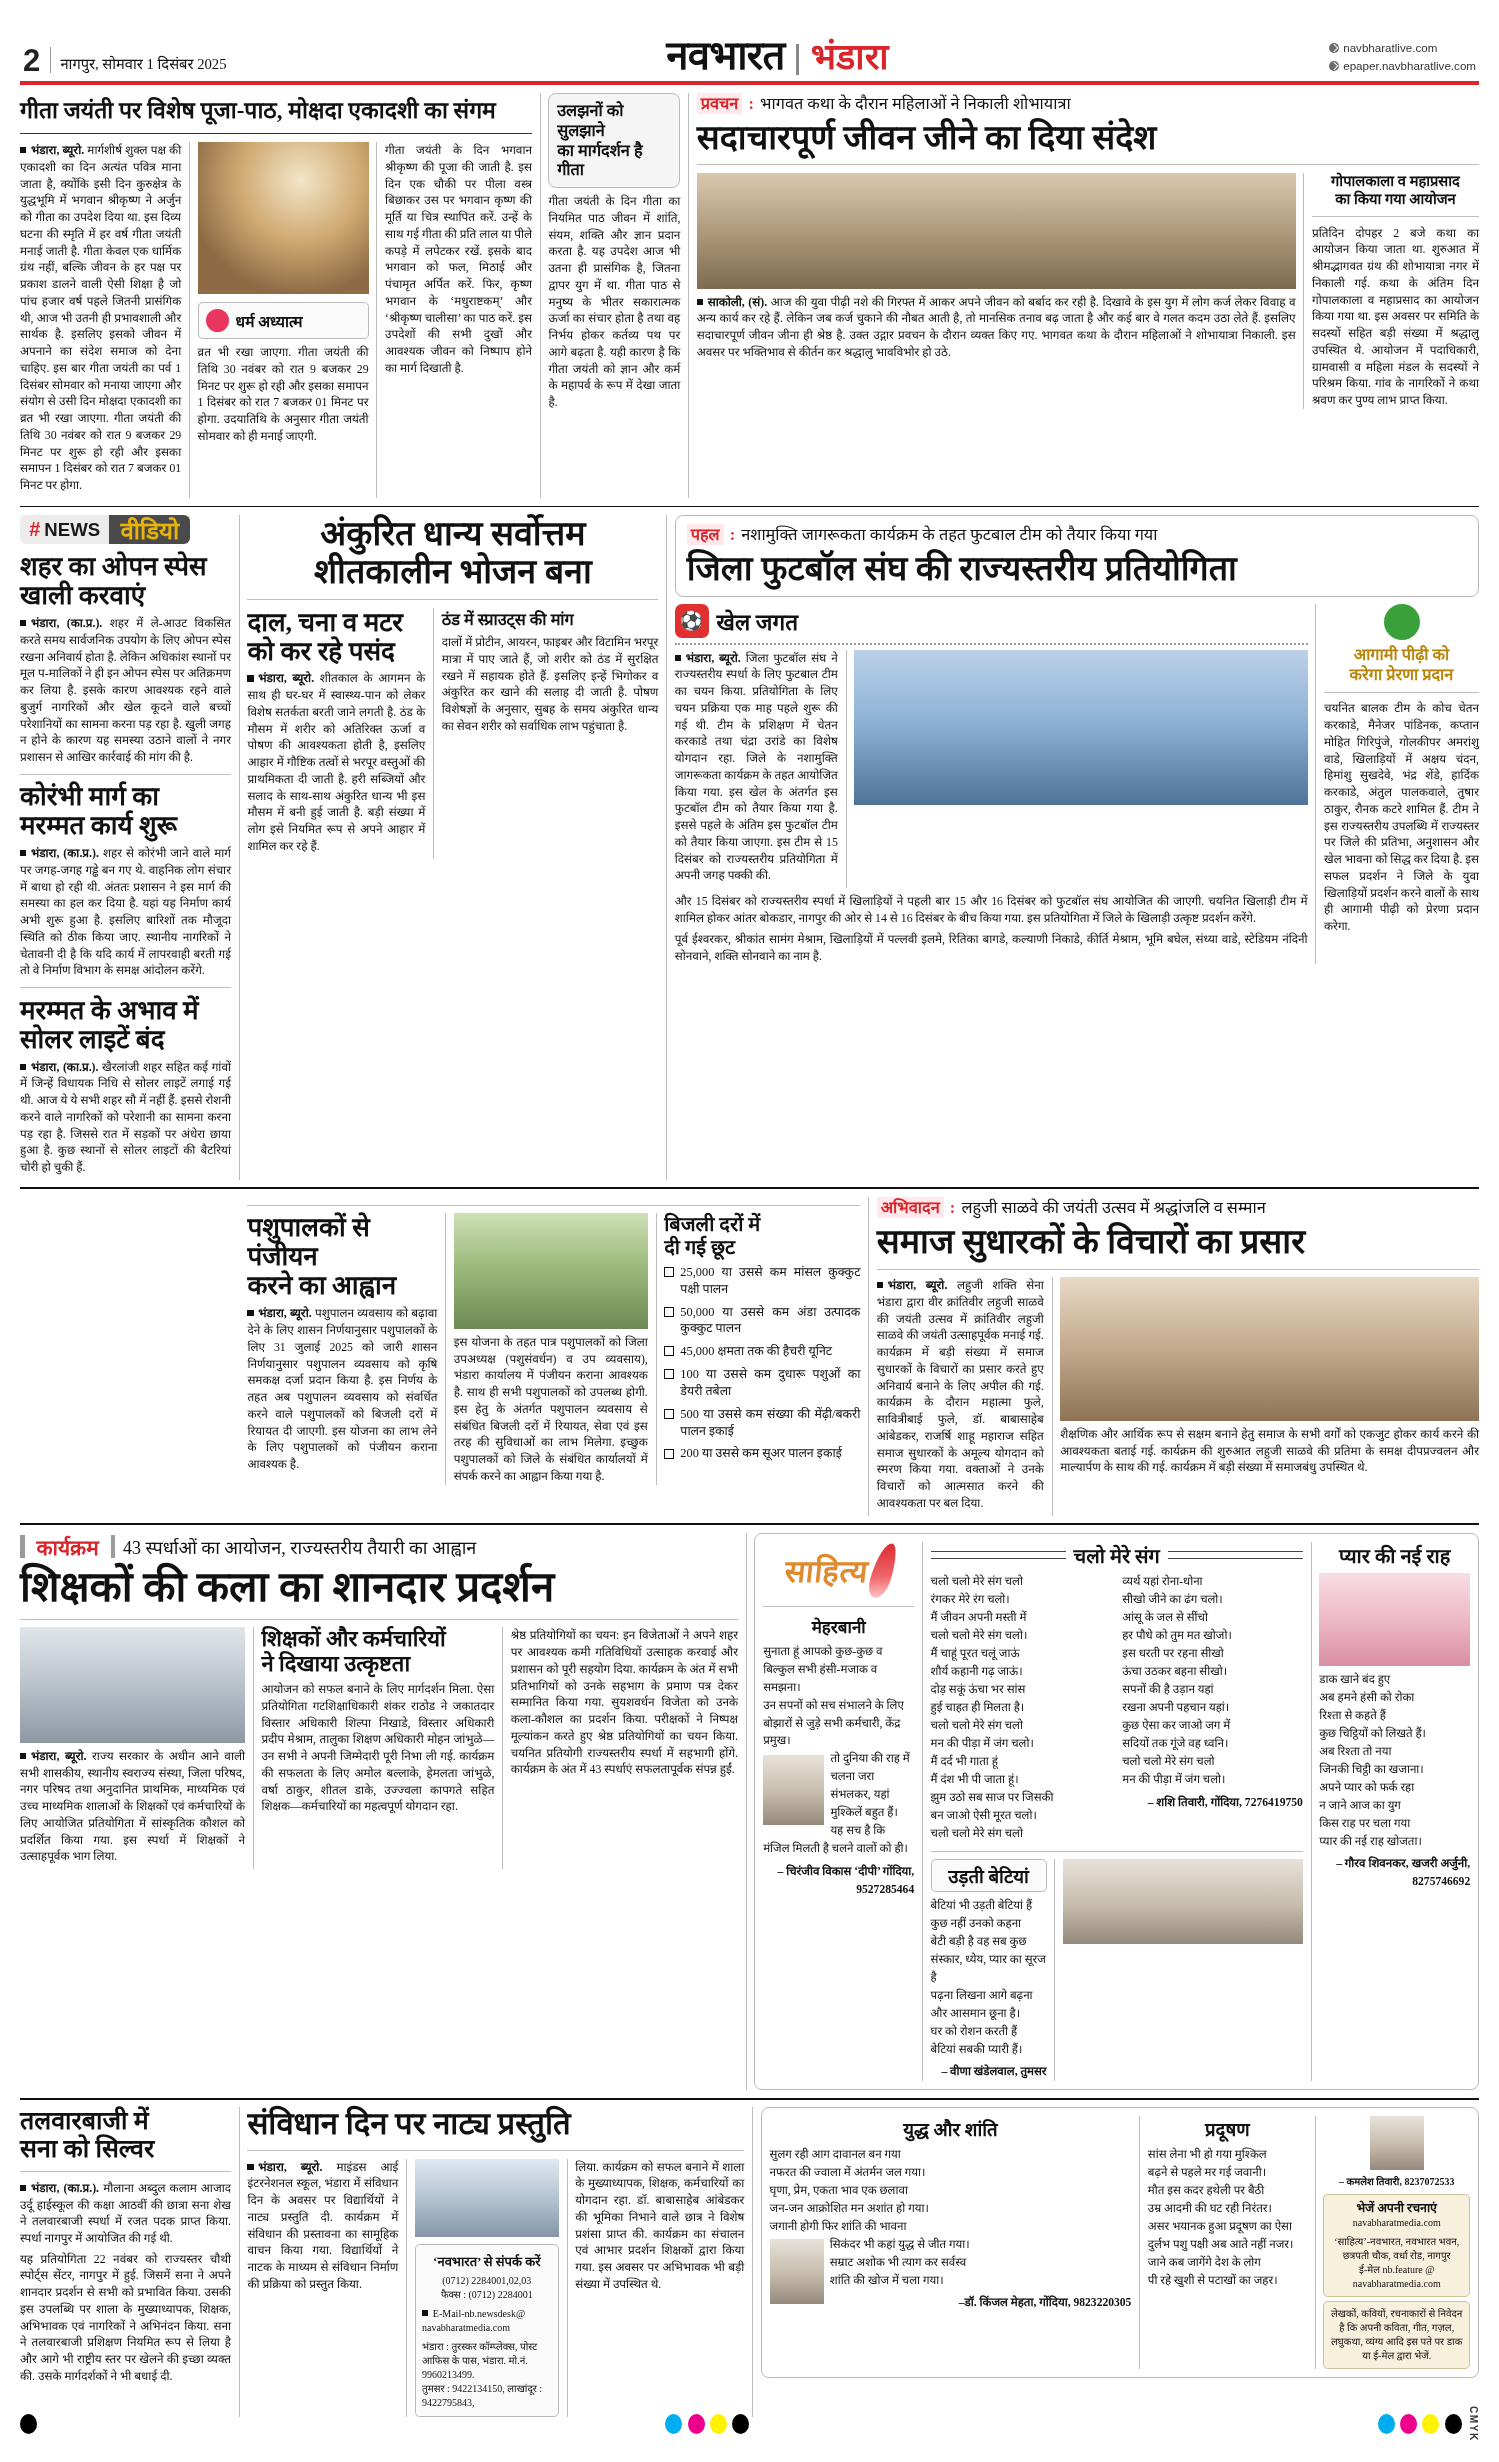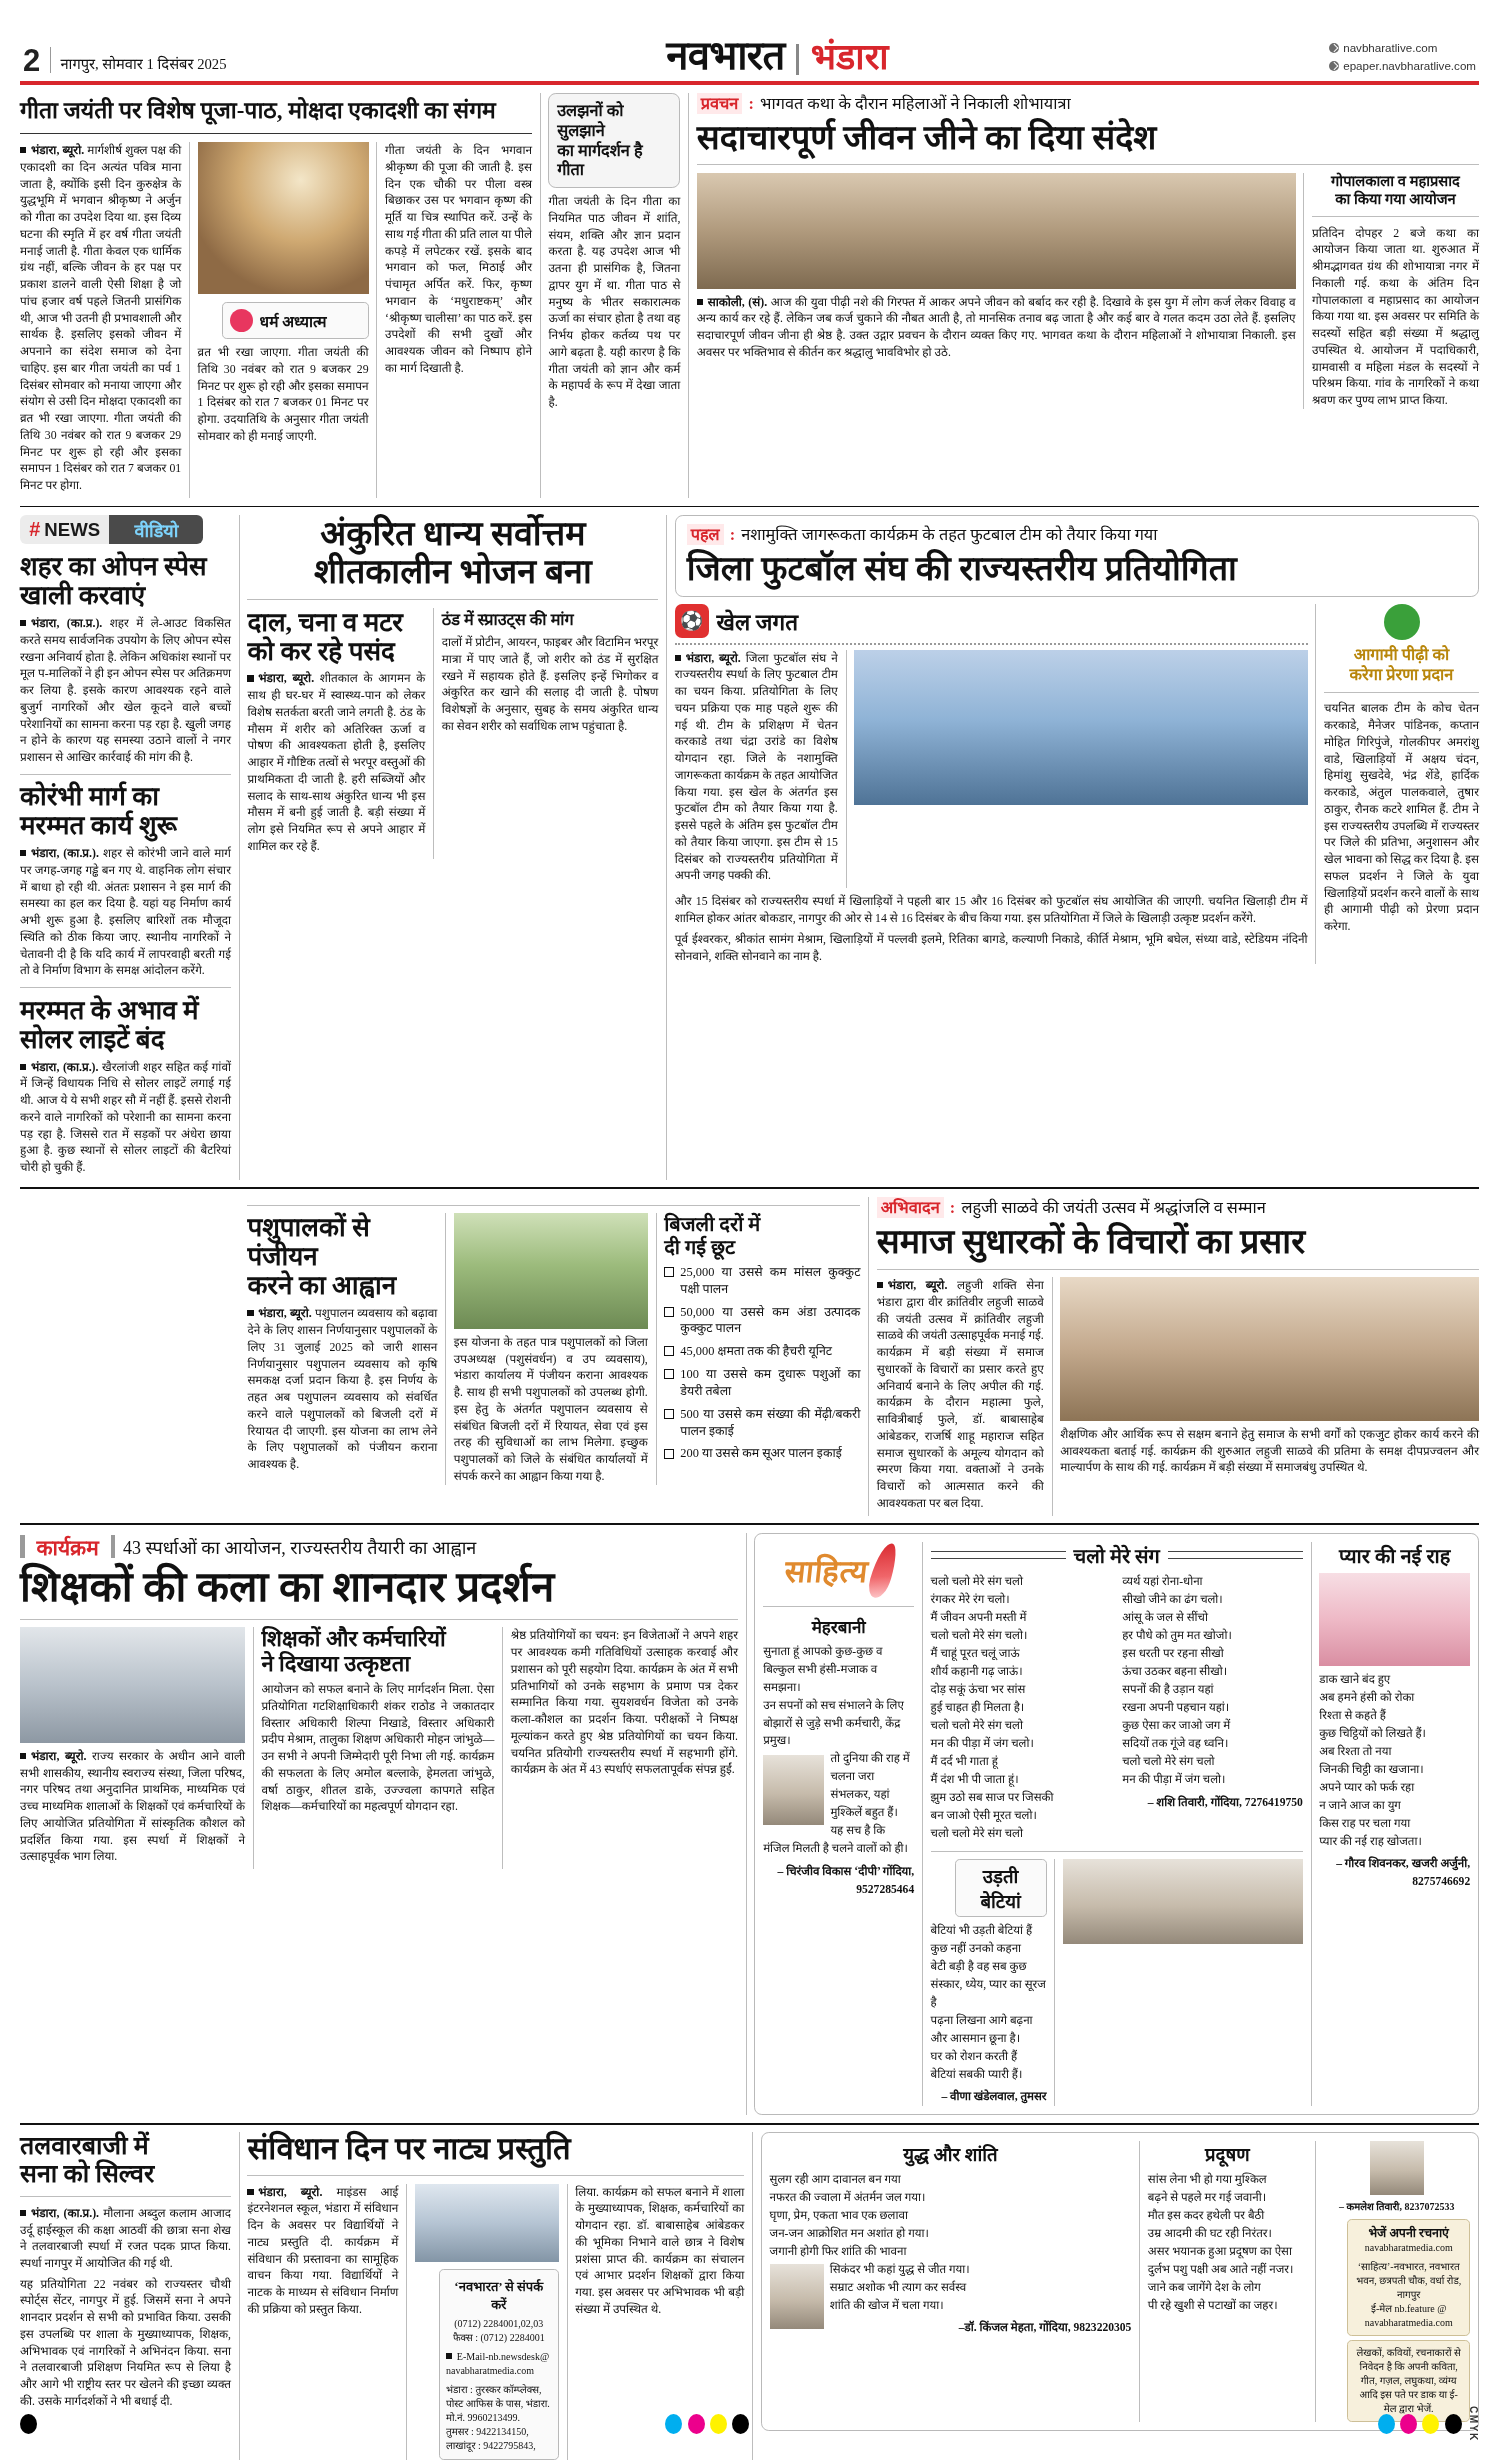--- a/index.html
+++ b/index.html
@@ -47,42 +47,42 @@
   
   .bt{font-size:11.8px;line-height:1.42;text-align:justify;}
   .bt p{margin-bottom:3.9px;text-indent:0;}
   .byline{font-weight:700;}
   .sq{display:inline-block;width:6.2px;height:6.2px;background:#111;margin-right:4.7px;vertical-align:0.8px;}
 
   
   .newsbadge{display:inline-flex;align-items:stretch;border-radius:6.2px;overflow:hidden;height:29.5px;font-family:"Liberation Sans",sans-serif;}
   .nb-a{background:#ececec;display:flex;align-items:center;gap:3.9px;padding:0 9.3px;font-weight:800;font-size:18.6px;color:#1a1a1a;}
   .nb-hash{color:#d8262c;font-size:20px;font-weight:900;}
-  .nb-b{background:#4a4a4a;color:#7dd3fc;display:flex;align-items:center;padding:0 25px;font-weight:700;font-size:18px;}
+  .nb-b{background:#4a4a4a;color:#eab308;display:flex;align-items:center;padding:0 11px;font-weight:700;font-size:24px;}
   .iconbadge{display:flex;align-items:center;gap:7.8px;}
   .ib-sq{width:34px;height:34px;border-radius:7px;background:#e03030;display:flex;align-items:center;justify-content:center;color:#fff;font-size:18.6px;}
   .ib-txt{font-size:22.5px;font-weight:800;}
   .dotline{height:0;border-top:2.3px dotted #9a9a9a;margin-top:4.7px;}
 
   
   .photo{position:relative;overflow:hidden;background:#cfcfcf;}
   .ph-krishna{background:
      radial-gradient(circle at 60% 25%, #f3e6c8 0%, #cfa972 40%, #8e6a45 75%),
      linear-gradient(180deg,#7c6a58 0%, #b99a6e 60%, #8d7450 100%);}
   .ph-stage{background:linear-gradient(180deg,#d9c8b0 0%,#b09a7d 50%,#7e6a50 100%);}
   .ph-team{background:linear-gradient(180deg,#bcd0e8 0%,#8fb3d6 45%,#4f7396 100%);}
   .ph-cattle{background:linear-gradient(180deg,#cfe0b8 0%,#9cbb7c 45%,#6d8a54 100%);}
   .ph-meet{background:linear-gradient(180deg,#e8d9c6 0%,#c3a98d 50%,#8d7456 100%);}
   .ph-school{background:linear-gradient(180deg,#e2e6ea 0%,#b9c2cb 50%,#8d98a3 100%);}
   .ph-love{background:linear-gradient(180deg,#f7dee4 0%,#eeb9c6 50%,#d98ea2 100%);}
   .ph-portrait{background:linear-gradient(180deg,#e7e2da 0%,#c6bbab 55%,#94897a 100%);}
   .ph-drama{background:linear-gradient(180deg,#dfe7ef 0%,#b5c4d3 50%,#8395a6 100%);}
 
   
-  .panel{border:0.8px solid #b9b9b9;border-radius:4.7px;padding:7.8px 9.3px;margin-left:24px;}
+  .panel{border:0.8px solid #b9b9b9;border-radius:4.7px;padding:7.8px 9.3px;}
   .panel.grey{background:#fafafa;}
   .panel.cream{background:#f7f0dc;border-color:#cdbf97;}
   .rounded-box{border:0.8px solid #b9b9b9;border-radius:7.8px;padding:9.3px 11px;}
 
   .bullets{font-size:12.4px;line-height:1.35;}
   .bullets li{list-style:none;display:flex;gap:6.2px;margin-bottom:6.2px;text-align:justify;}
   .chk{flex:0 0 auto;width:10px;height:10px;border:1.2px solid #111;margin-top:3.1px;}
 
   .kicker-bar{display:flex;align-items:center;gap:7.8px;}
   .vbar{width:4.7px;height:23px;background:#9a9a9a;}

